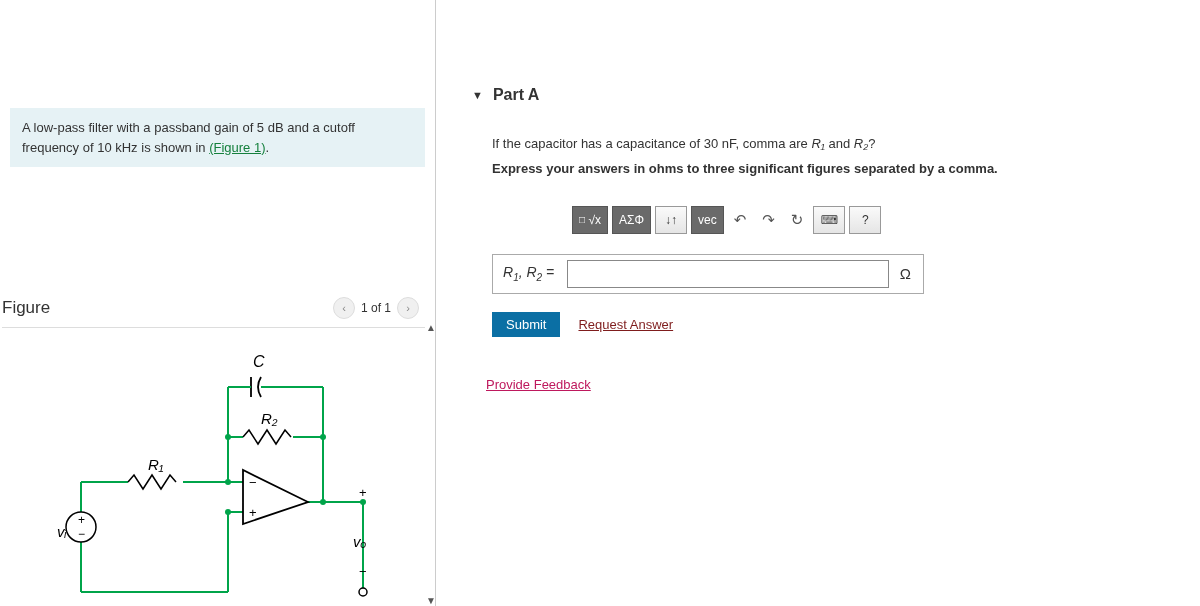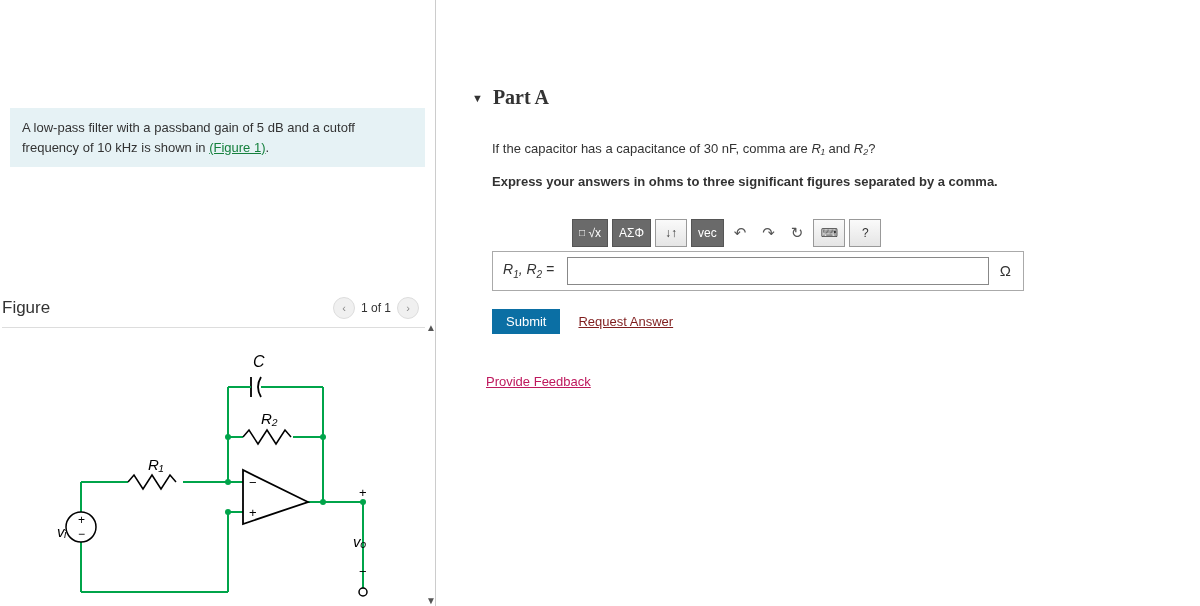--- a/index.html
+++ b/index.html
@@ -9,29 +9,29 @@
   .problem-statement { background: #e6f2f5; margin: 108px 10px 0 10px; padding: 10px 12px; font-size: 13px; line-height: 1.5; }
   .figure-header { display: flex; align-items: center; justify-content: space-between; margin: 130px 10px 8px 0; padding-left: 2px; text-align: right; }
   .figure-title { font-size: 17px; color: #333; }
   .figure-nav { display: flex; align-items: center; gap: 6px; font-size: 12px; margin-right: 6px; }
   .nav-btn { width: 22px; height: 22px; border-radius: 50%; background: #f0f0f0; border: 1px solid #ddd; display: flex; align-items: center; justify-content: center; cursor: pointer; font-size: 11px; color: #888; }
   .figure-divider { border: none; border-top: 1px solid #ddd; margin: 0 10px 0 2px; }
   .figure-area { margin-top: 14px; height: 280px; position: relative; display:flex; justify-content:center; }
   .right-panel { flex: 1; border-left: 1px solid #ccc; padding: 0; position: relative; }
   .part-header { display: flex; align-items: center; gap: 10px; padding: 18px 0 12px 36px; margin-top: 68px; }
   .part-caret { font-size: 11px; }
-  .part-title { font-weight: bold; font-size: 20px; font-family: Liberation Serif, serif; }
+  .part-title { font-weight: bold; font-size: 16px; }
   .part-body { padding: 18px 30px 0 56px; }
   .question-text { font-size: 13px; line-height: 1.6; }
-  .instruction { font-weight: bold; font-size: 13px; margin-top: 14px; }
+  .instruction { font-weight: bold; font-size: 13px; margin-top: 6px; }
   .toolbar { margin-top: 30px; display: flex; gap: 4px; align-items: center; margin-left: 80px; }
   .tool-btn { height: 28px; min-width: 32px; border: 1px solid #999; background: linear-gradient(#fafafa,#e5e5e5); display: inline-flex; align-items: center; justify-content: center; font-size: 12px; cursor: pointer; padding: 0 6px; }
   .tool-btn.dark { background: #6a6a6a; color: #fff; border-color: #555; }
   .tool-btn.noborder { border: none; background: none; font-size: 15px; color: #555; min-width: 24px; }
-  .answer-row { display: flex; align-items: center; margin-top: 4px; border: 1px solid #aaa; height: 40px; width: 532px; }
+  .answer-row { display: flex; align-items: center; margin-top: 20px; border: 1px solid #aaa; height: 40px; width: 432px; }
   .answer-label { padding: 0 10px; font-size: 14px; font-style: italic; white-space: nowrap; }
   .answer-input { flex: 1; height: 28px; border: 1px solid #888; background: #fff; padding: 0 6px; font-size: 13px; margin: 0 3px; }
   .answer-unit { padding: 0 12px 0 8px; font-size: 15px; }
   .submit-row { display: flex; align-items: center; gap: 18px; margin-top: 18px; }
   .submit-btn { background: #0b6fa4; color: #fff; border: none; padding: 5px 14px; font-size: 13px; cursor: pointer; }
   .request-link { color: #7f1d1d; text-decoration: underline; font-size: 13px; cursor: pointer; }
   .feedback-link { display: inline-block; margin-top: 40px; margin-left: -6px; color: #be185d; text-decoration: underline; font-size: 13px; cursor: pointer; }
   .scroll-track { position: absolute; right: -1px; top: 322px; bottom: 0; width: 10px; display:flex; flex-direction:column; align-items:center; justify-content:space-between; }
   .scroll-arrow { font-size: 10px; color: #555; cursor: pointer; }
   .fig-link { color:#15803d; text-decoration:underline; cursor:pointer;}

